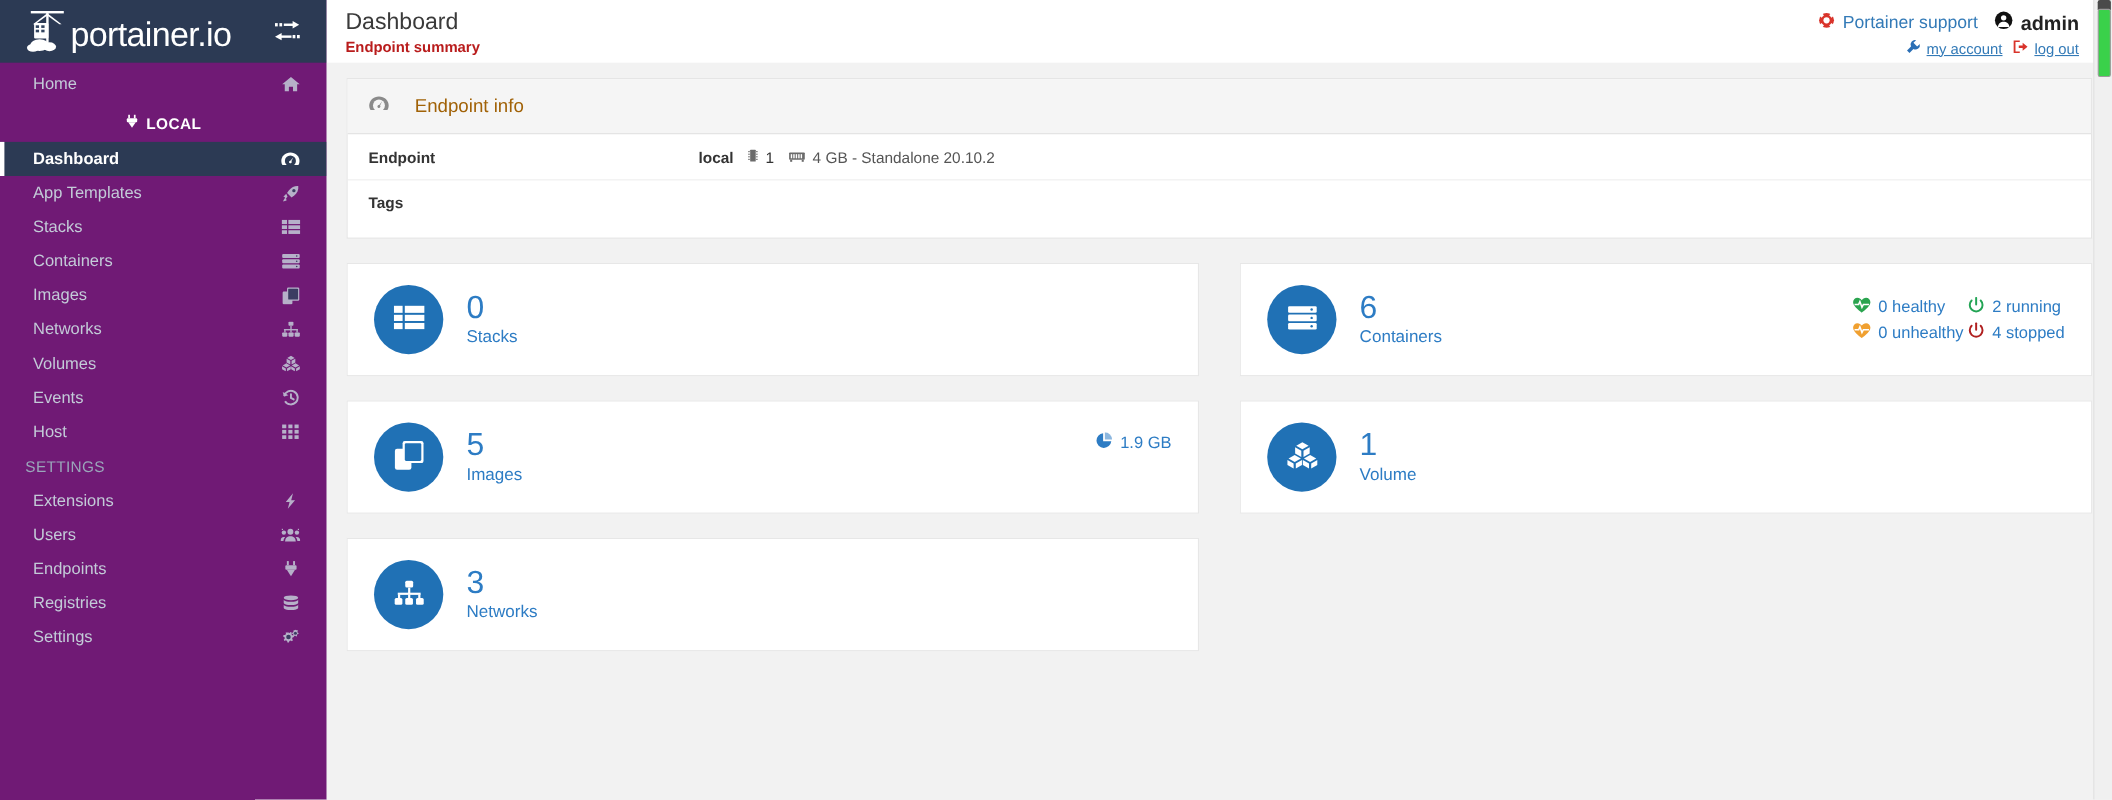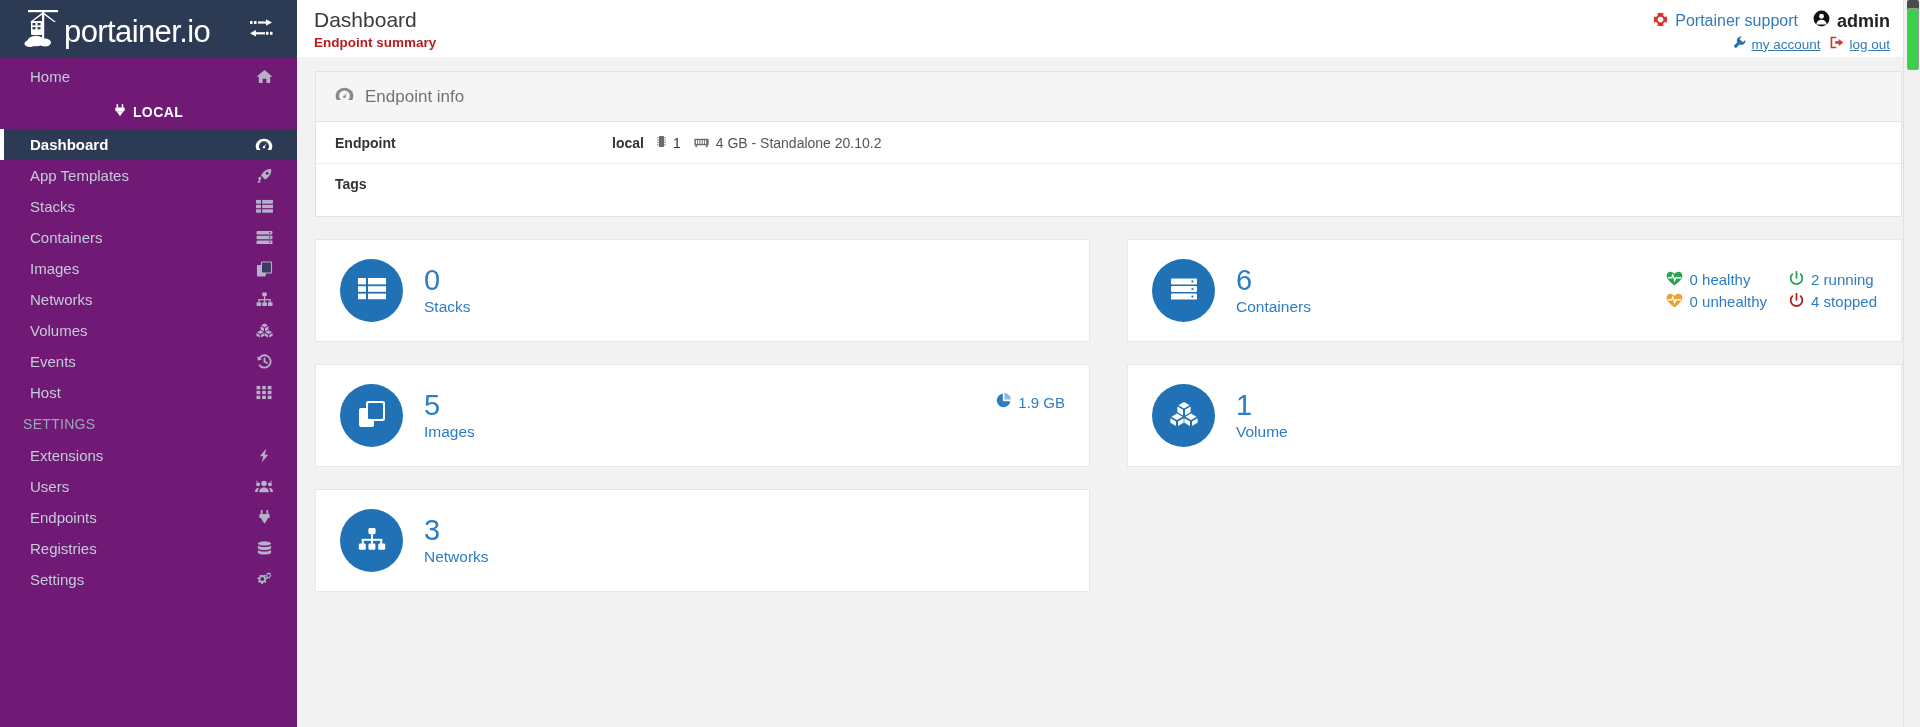--- a/index.html
+++ b/index.html
@@ -79,29 +79,29 @@
   .support-link { color:#337ab7; font-size:16px; display:flex; align-items:center; gap:7px; cursor:pointer; }
   .admin-name { color:#222; font-size:18px; display:flex; align-items:center; gap:7px; font-weight:700; }
   .small-link { color:#337ab7; font-size:13.5px; text-decoration:underline; display:flex; align-items:center; gap:5px; cursor:pointer; }
 
   .content { padding:14px 18px 0 18px; }
 
   
   .panel { background:#fff; border:1px solid #e3e3e3; }
   .panel-head {
     background:#f5f5f5; border-bottom:1px solid #e3e3e3;
-    height:50px; display:flex; align-items:center; gap:11px; padding:0 19px;
-    color:#737373; font-size:17px;
+    height:50px; display:flex; align-items:center; gap:23px; padding:0 19px;
+    color:#a16207; font-size:17px;
   }
   .info-row {
     display:flex; align-items:center; height:42px;
     border-bottom:1px solid #eeeeee; padding:0 19px; font-size:14px;
   }
   .info-row:last-child { border-bottom:none; height:52px; align-items:flex-start; padding-top:12px; }
-  .info-key { width:277px; font-weight:700; color:#333; }
+  .info-key { width:300px; font-weight:700; color:#333; }
   .info-val { display:flex; align-items:center; gap:7px; color:#333; }
   .info-val .mono { font-family:"Liberation Mono", monospace; font-size:14px; letter-spacing:-0.2px; }
   .dim { color:#555; }
 
   
   .cards { margin-top:22px; display:grid; grid-template-columns:1fr 1fr; gap:22px 37px; }
   .card {
     background:#fff; border:1px solid #e7e7e7;
     height:103px; display:flex; align-items:center;
     padding:0 24px; position:relative;
@@ -109,21 +109,21 @@
   .circle {
     width:63px; height:63px; border-radius:50%;
     background:#2071b5; display:flex; align-items:center; justify-content:center;
     flex:0 0 63px;
   }
   .card-txt { margin-left:21px; }
   .card-num { font-size:29px; color:#2d7cc4; line-height:1.05; font-weight:400; }
   .card-lbl { font-size:15.5px; color:#2d7cc4; margin-top:3px; }
 
   .card-right { position:absolute; right:24px; top:50%; transform:translateY(-50%); }
-  .stat-grid { display:grid; grid-template-columns:auto auto; gap:4px 22px; }
+  .stat-grid { display:grid; grid-template-columns:auto auto; gap:4px 4px; }
   .stat { display:flex; align-items:center; gap:7px; font-size:15px; color:#2d7cc4; white-space:nowrap; }
   .size-ind { display:flex; align-items:center; gap:7px; font-size:15px; color:#2d7cc4; }
 
   
   .scrollbar {
     position:absolute; right:0; top:0; width:17px; height:727px;
     background:#f0f0f0; border-left:1px solid #e0e0e0;
   }
   .scroll-thumb {
     position:absolute; top:8px; left:3px; width:12px; height:62px;

